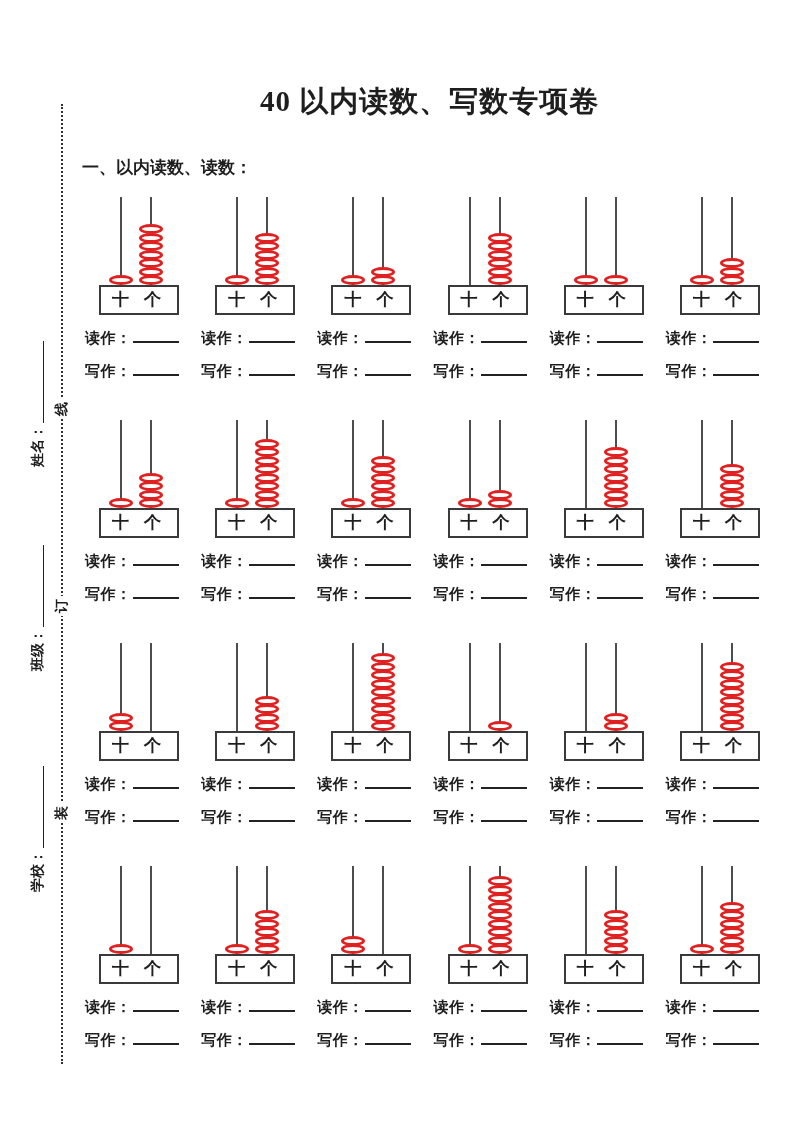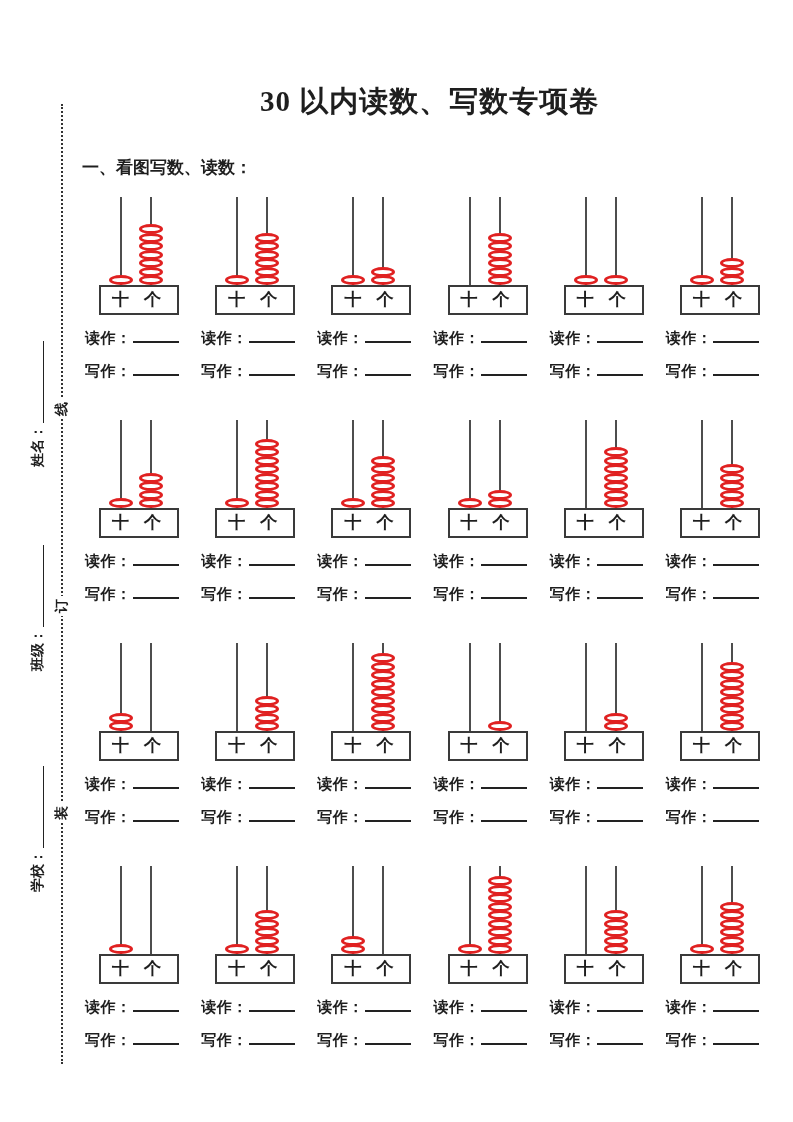--- a/index.html
+++ b/index.html
@@ -78,22 +78,22 @@
       <span>学校：</span>
       <span class="bf-blank"></span>
     </div>
 
     <div class="bind-char" style="top:398px">线</div>
     <div class="bind-char" style="top:595px">订</div>
     <div class="bind-char" style="top:802px">装</div>
   </div>
 
   <div class="content">
-    <h2 class="subtitle">30 以内读数、写数专项卷</h2>
-    <div class="section">一、看图写数、读数：</div>
+    <h2 class="subtitle">40 以内读数、写数专项卷</h2>
+    <div class="section">一、以内读数、读数：</div>
     <div class="grid" id="abacus-grid">
         <div class="cell">
           <div class="abacus">
             <span class="rodline" style="left:21px"></span>
             <span class="rodline" style="left:51px"></span>
             <span class="beads" style="left:10px">
               <span class="bead"></span>
             </span>
             <span class="beads" style="left:40px">
               <span class="bead"></span>

